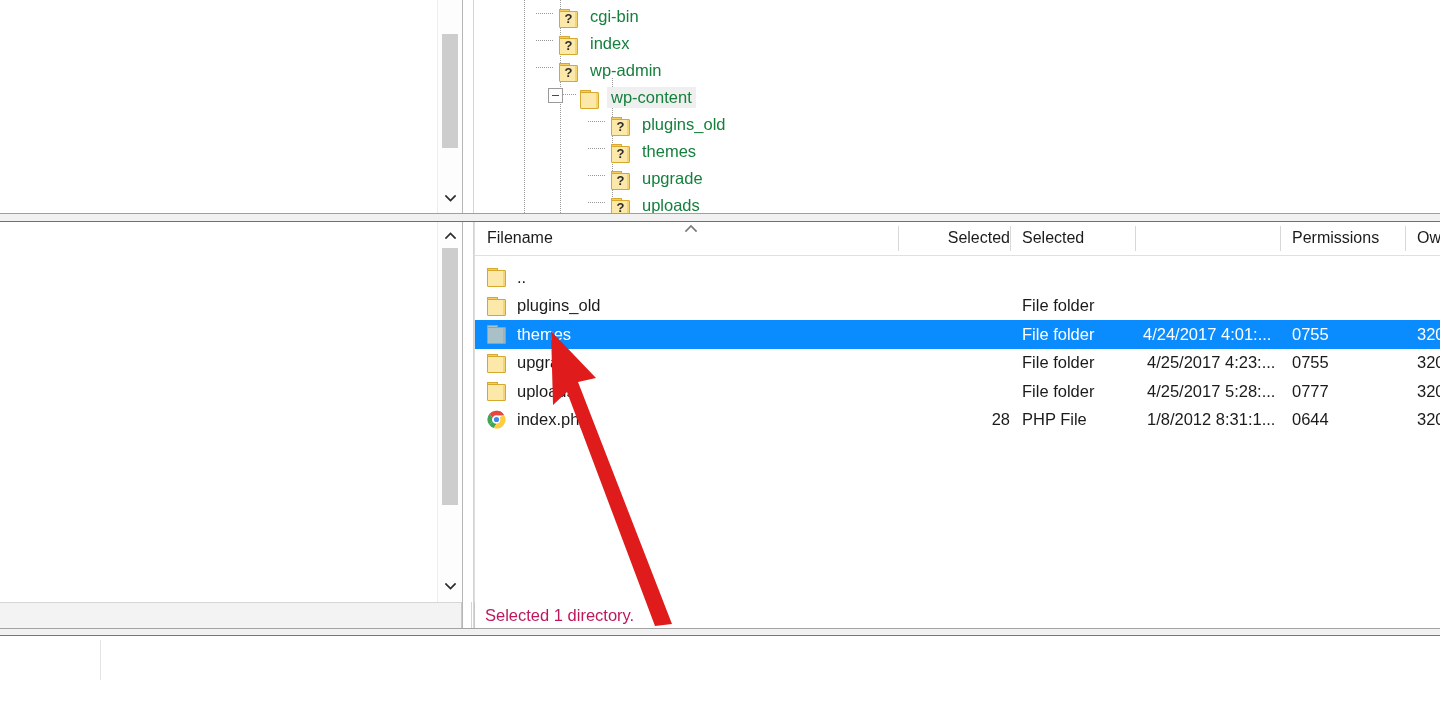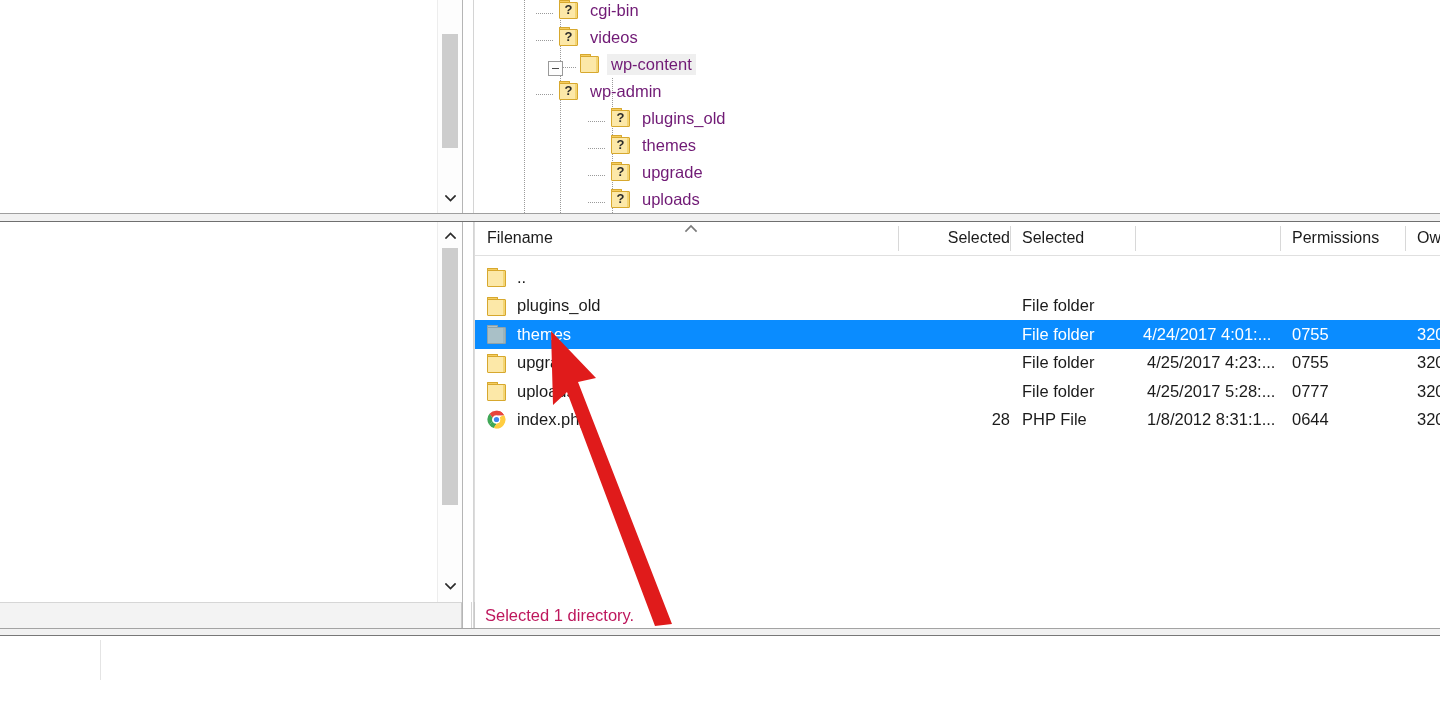--- a/index.html
+++ b/index.html
@@ -41,22 +41,22 @@
     position:absolute;left:462px;top:0;width:10px;height:213px;
     background:#ffffff;border-left:1px solid #b5b5b5;border-right:1px solid #d4d4d4;
   }
 
   .tree-body{
     position:absolute;left:474px;top:0;right:0;height:213px;
     background:#ffffff;overflow:hidden;
   }
 
   .tree-row{
-    position:relative;height:27px;display:flex;align-items:flex-start;
-    font-size:16.5px;color:#701a75;white-space:nowrap;
+    position:relative;height:27px;display:flex;align-items:flex-end;
+    font-size:16.5px;color:#15803d;white-space:nowrap;
   }
   .tree-label{padding:1px 4px;}
   .tree-label.hl{background:#efefef;}
 
   
   .guide{
     position:absolute;top:0;width:1px;height:213px;
     background-image:linear-gradient(to bottom,#9a9a9a 1px,transparent 1px);
     background-size:1px 2px;
   }
@@ -216,42 +216,42 @@
           </span>
         <span class="tree-label" style="margin-left:8px;">cgi-bin</span>
       </div>
 
       <div class="tree-row" style="padding-left:62px;">
         <div class="elbow" style="left:62px;top:13px;"></div>
         <span class="folder q" style="margin-left:23px;">
             <span class="tab"></span>
             <span class="body"></span>
           </span>
-        <span class="tree-label" style="margin-left:8px;">videos</span>
+        <span class="tree-label" style="margin-left:8px;">index</span>
+      </div>
+
+      <div class="tree-row" style="padding-left:62px;">
+        <div class="elbow" style="left:62px;top:13px;"></div>
+        <span class="folder q" style="margin-left:23px;">
+            <span class="tab"></span>
+            <span class="body"></span>
+          </span>
+        <span class="tree-label" style="margin-left:8px;">wp-admin</span>
       </div>
 
       <div class="tree-row" style="padding-left:62px;">
         <div class="expander" style="left:74px;top:7px;">
             <i></i>
           </div>
         <div class="elbow" style="left:89px;top:13px;width:14px;"></div>
         <span class="folder" style="margin-left:44px;">
             <span class="tab"></span>
             <span class="body"></span>
           </span>
         <span class="tree-label hl" style="margin-left:8px;">wp-content</span>
-      </div>
-
-      <div class="tree-row" style="padding-left:62px;">
-        <div class="elbow" style="left:62px;top:13px;"></div>
-        <span class="folder q" style="margin-left:23px;">
-            <span class="tab"></span>
-            <span class="body"></span>
-          </span>
-        <span class="tree-label" style="margin-left:8px;">wp-admin</span>
       </div>
 
       <div class="tree-row" style="padding-left:114px;">
         <div class="elbow" style="left:114px;top:13px;"></div>
         <span class="folder q" style="margin-left:23px;">
             <span class="tab"></span>
             <span class="body"></span>
           </span>
         <span class="tree-label" style="margin-left:8px;">plugins_old</span>
       </div>

